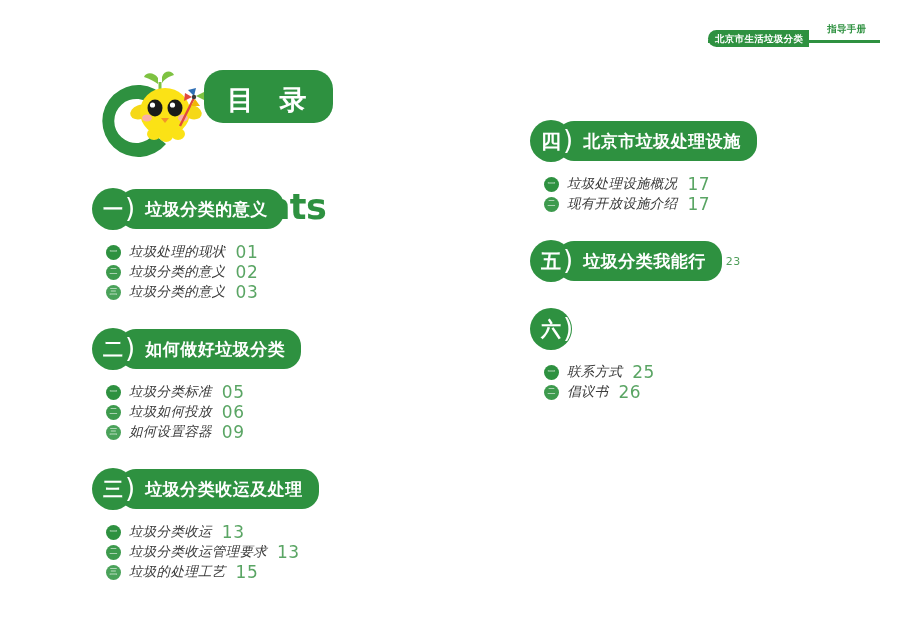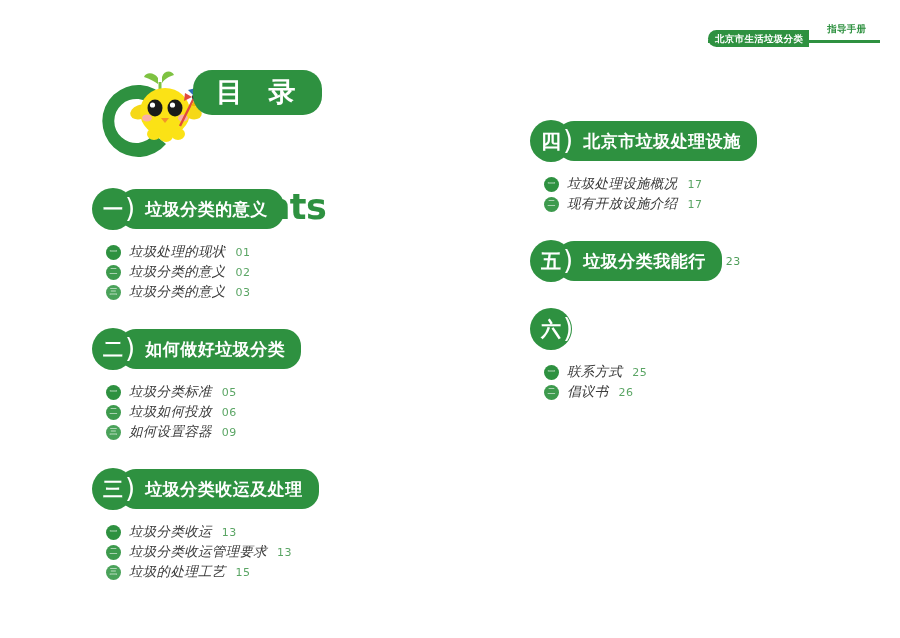--- a/index.html
+++ b/index.html
@@ -77,25 +77,25 @@
     left: 86px;
     top: 128px;
     font-size: 35px;
     font-weight: bold;
     color: #2e9140;
     letter-spacing: -0.5px;
     line-height: 1;
   }
   .logo-badge {
     position: absolute;
-    left: 101px;
+    left: 112px;
     top: 8px;
     background: #2e9140;
     border-radius: 19px;
-    padding: 8px 19px 10px 19px;
+    padding: 16px 19px 10px 19px;
     color: #ffffff;
     font-size: 27px;
     font-weight: bold;
     letter-spacing: 8px;
     line-height: 1;
     text-indent: 4px;
   }
   .mascot {
     position: absolute;
     left: 36px;
@@ -206,21 +206,21 @@
   .item-label {
     margin-left: 8px;
     font-size: 13.5px;
     color: #3b3b3b;
     white-space: nowrap;
     letter-spacing: 0.3px;
     font-style: italic;
   }
   .item-page {
     margin-left: 10px;
-    font-size: 11px;
+    font-size: 17px;
     color: #5aa564;
     letter-spacing: 0.5px;
   }
 
   .gap-sec { height: 26px; }
 </style>
 </head>
 <body>
 
 <div class="page-header">

